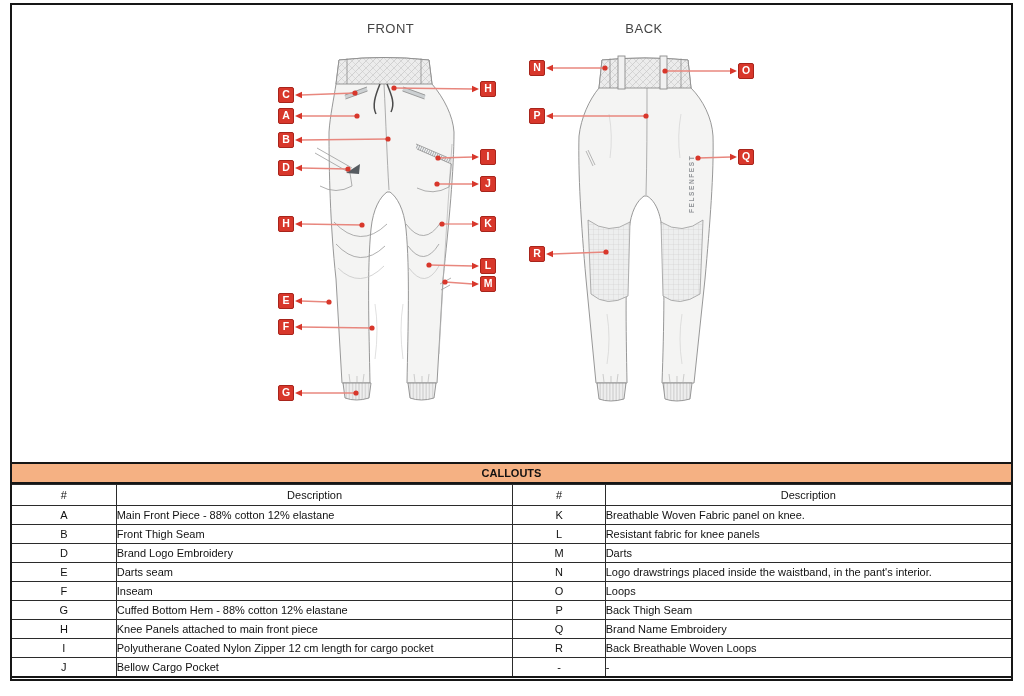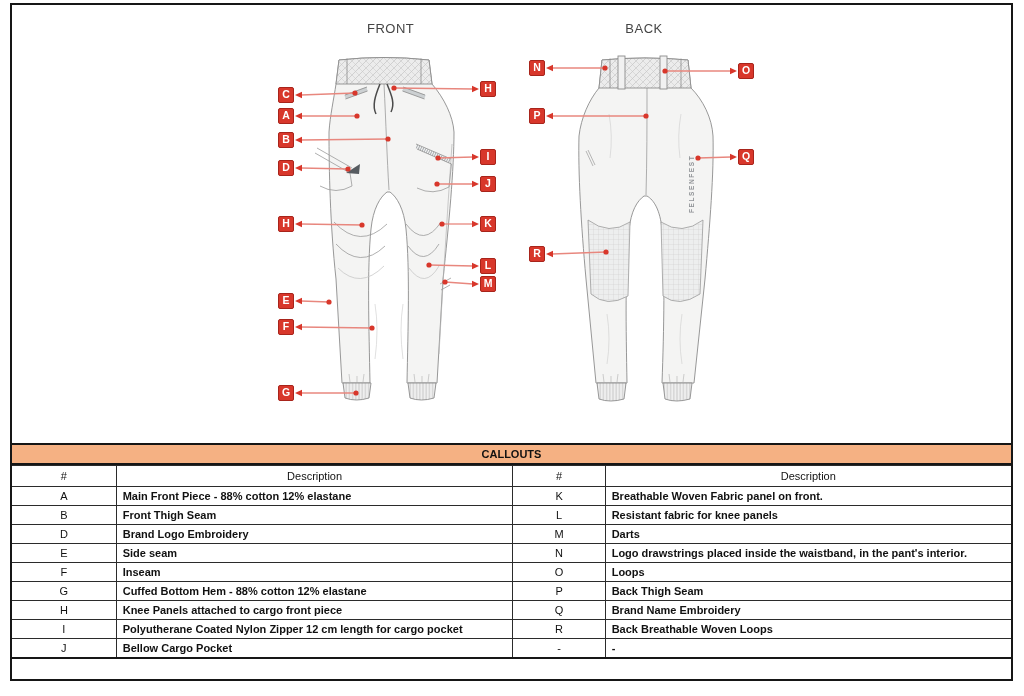--- a/index.html
+++ b/index.html
@@ -18,30 +18,30 @@
   #back-svg{left:573px;top:54px;}
   .brand-vertical{position:absolute;left:688px;top:147px;width:13px;height:74px;
       writing-mode:vertical-rl;transform:rotate(180deg);font-size:6.5px;letter-spacing:1.6px;
       color:#8f9296;font-weight:bold;text-align:center;}
   #callout-overlay{position:absolute;left:0;top:0;pointer-events:none;}
   .callout-box{position:absolute;width:14px;height:14px;border-radius:2px;
       background:var(--red,#d8372b);border:1.5px solid var(--red-dark,#aa241b);
       color:#fff;font-weight:bold;font-size:10.5px;line-height:13.5px;text-align:center;}
 
   
-  .table-area{position:absolute;left:10px;top:443px;width:1003px;font-size:11px;}
+  .table-area{position:absolute;left:10px;top:462px;width:1003px;font-size:11px;}
   .callouts-title{height:18px;background:var(--band,#f5b183);border:2px solid #161616;
       display:flex;align-items:center;justify-content:center;font-weight:bold;font-size:11px;}
   table.callouts{width:100%;border-collapse:collapse;table-layout:fixed;
       border:2px solid #161616;border-top:none;}
   table.callouts td{border:1px solid #2b2b2b;height:18px;padding:0 0 0 0;font-size:11px;
       overflow:hidden;white-space:nowrap;}
   table.callouts td.hdr{text-align:center;height:20px;}
   table.callouts td.num{text-align:center;}
-  table.callouts td.desc{padding-left:6px;text-align:left;font-weight:bold;}
+  table.callouts td.desc{text-align:left;}
 </style>
 </head>
 <body>
 
 <div class="screen">
   <div class="page"></div>
 
   <div class="figure-area">
     <div class="view-label front">FRONT</div>
     <div class="view-label back">BACK</div>
@@ -242,55 +242,55 @@
             <td class="hdr">Description</td>
             <td class="hdr">#</td>
             <td class="hdr">Description</td>
           </tr>
       </tbody>
       <tbody id="rows-body">
           <tr>
             <td class="num">A</td>
             <td class="desc">Main Front Piece - 88% cotton 12% elastane</td>
             <td class="num">K</td>
-            <td class="desc">Breathable Woven Fabric panel on front.</td>
+            <td class="desc">Breathable Woven Fabric panel on knee.</td>
           </tr>
           <tr>
             <td class="num">B</td>
             <td class="desc">Front Thigh Seam</td>
             <td class="num">L</td>
             <td class="desc">Resistant fabric for knee panels</td>
           </tr>
           <tr>
             <td class="num">D</td>
             <td class="desc">Brand Logo Embroidery</td>
             <td class="num">M</td>
             <td class="desc">Darts</td>
           </tr>
           <tr>
             <td class="num">E</td>
-            <td class="desc">Side seam</td>
+            <td class="desc">Darts seam</td>
             <td class="num">N</td>
             <td class="desc">Logo drawstrings placed inside the waistband, in the pant's interior.</td>
           </tr>
           <tr>
             <td class="num">F</td>
             <td class="desc">Inseam</td>
             <td class="num">O</td>
             <td class="desc">Loops</td>
           </tr>
           <tr>
             <td class="num">G</td>
             <td class="desc">Cuffed Bottom Hem - 88% cotton 12% elastane</td>
             <td class="num">P</td>
             <td class="desc">Back Thigh Seam</td>
           </tr>
           <tr>
             <td class="num">H</td>
-            <td class="desc">Knee Panels attached to cargo front piece</td>
+            <td class="desc">Knee Panels attached to main front piece</td>
             <td class="num">Q</td>
             <td class="desc">Brand Name Embroidery</td>
           </tr>
           <tr>
             <td class="num">I</td>
             <td class="desc">Polyutherane Coated Nylon Zipper 12 cm length for cargo pocket</td>
             <td class="num">R</td>
             <td class="desc">Back Breathable Woven Loops</td>
           </tr>
           <tr>

